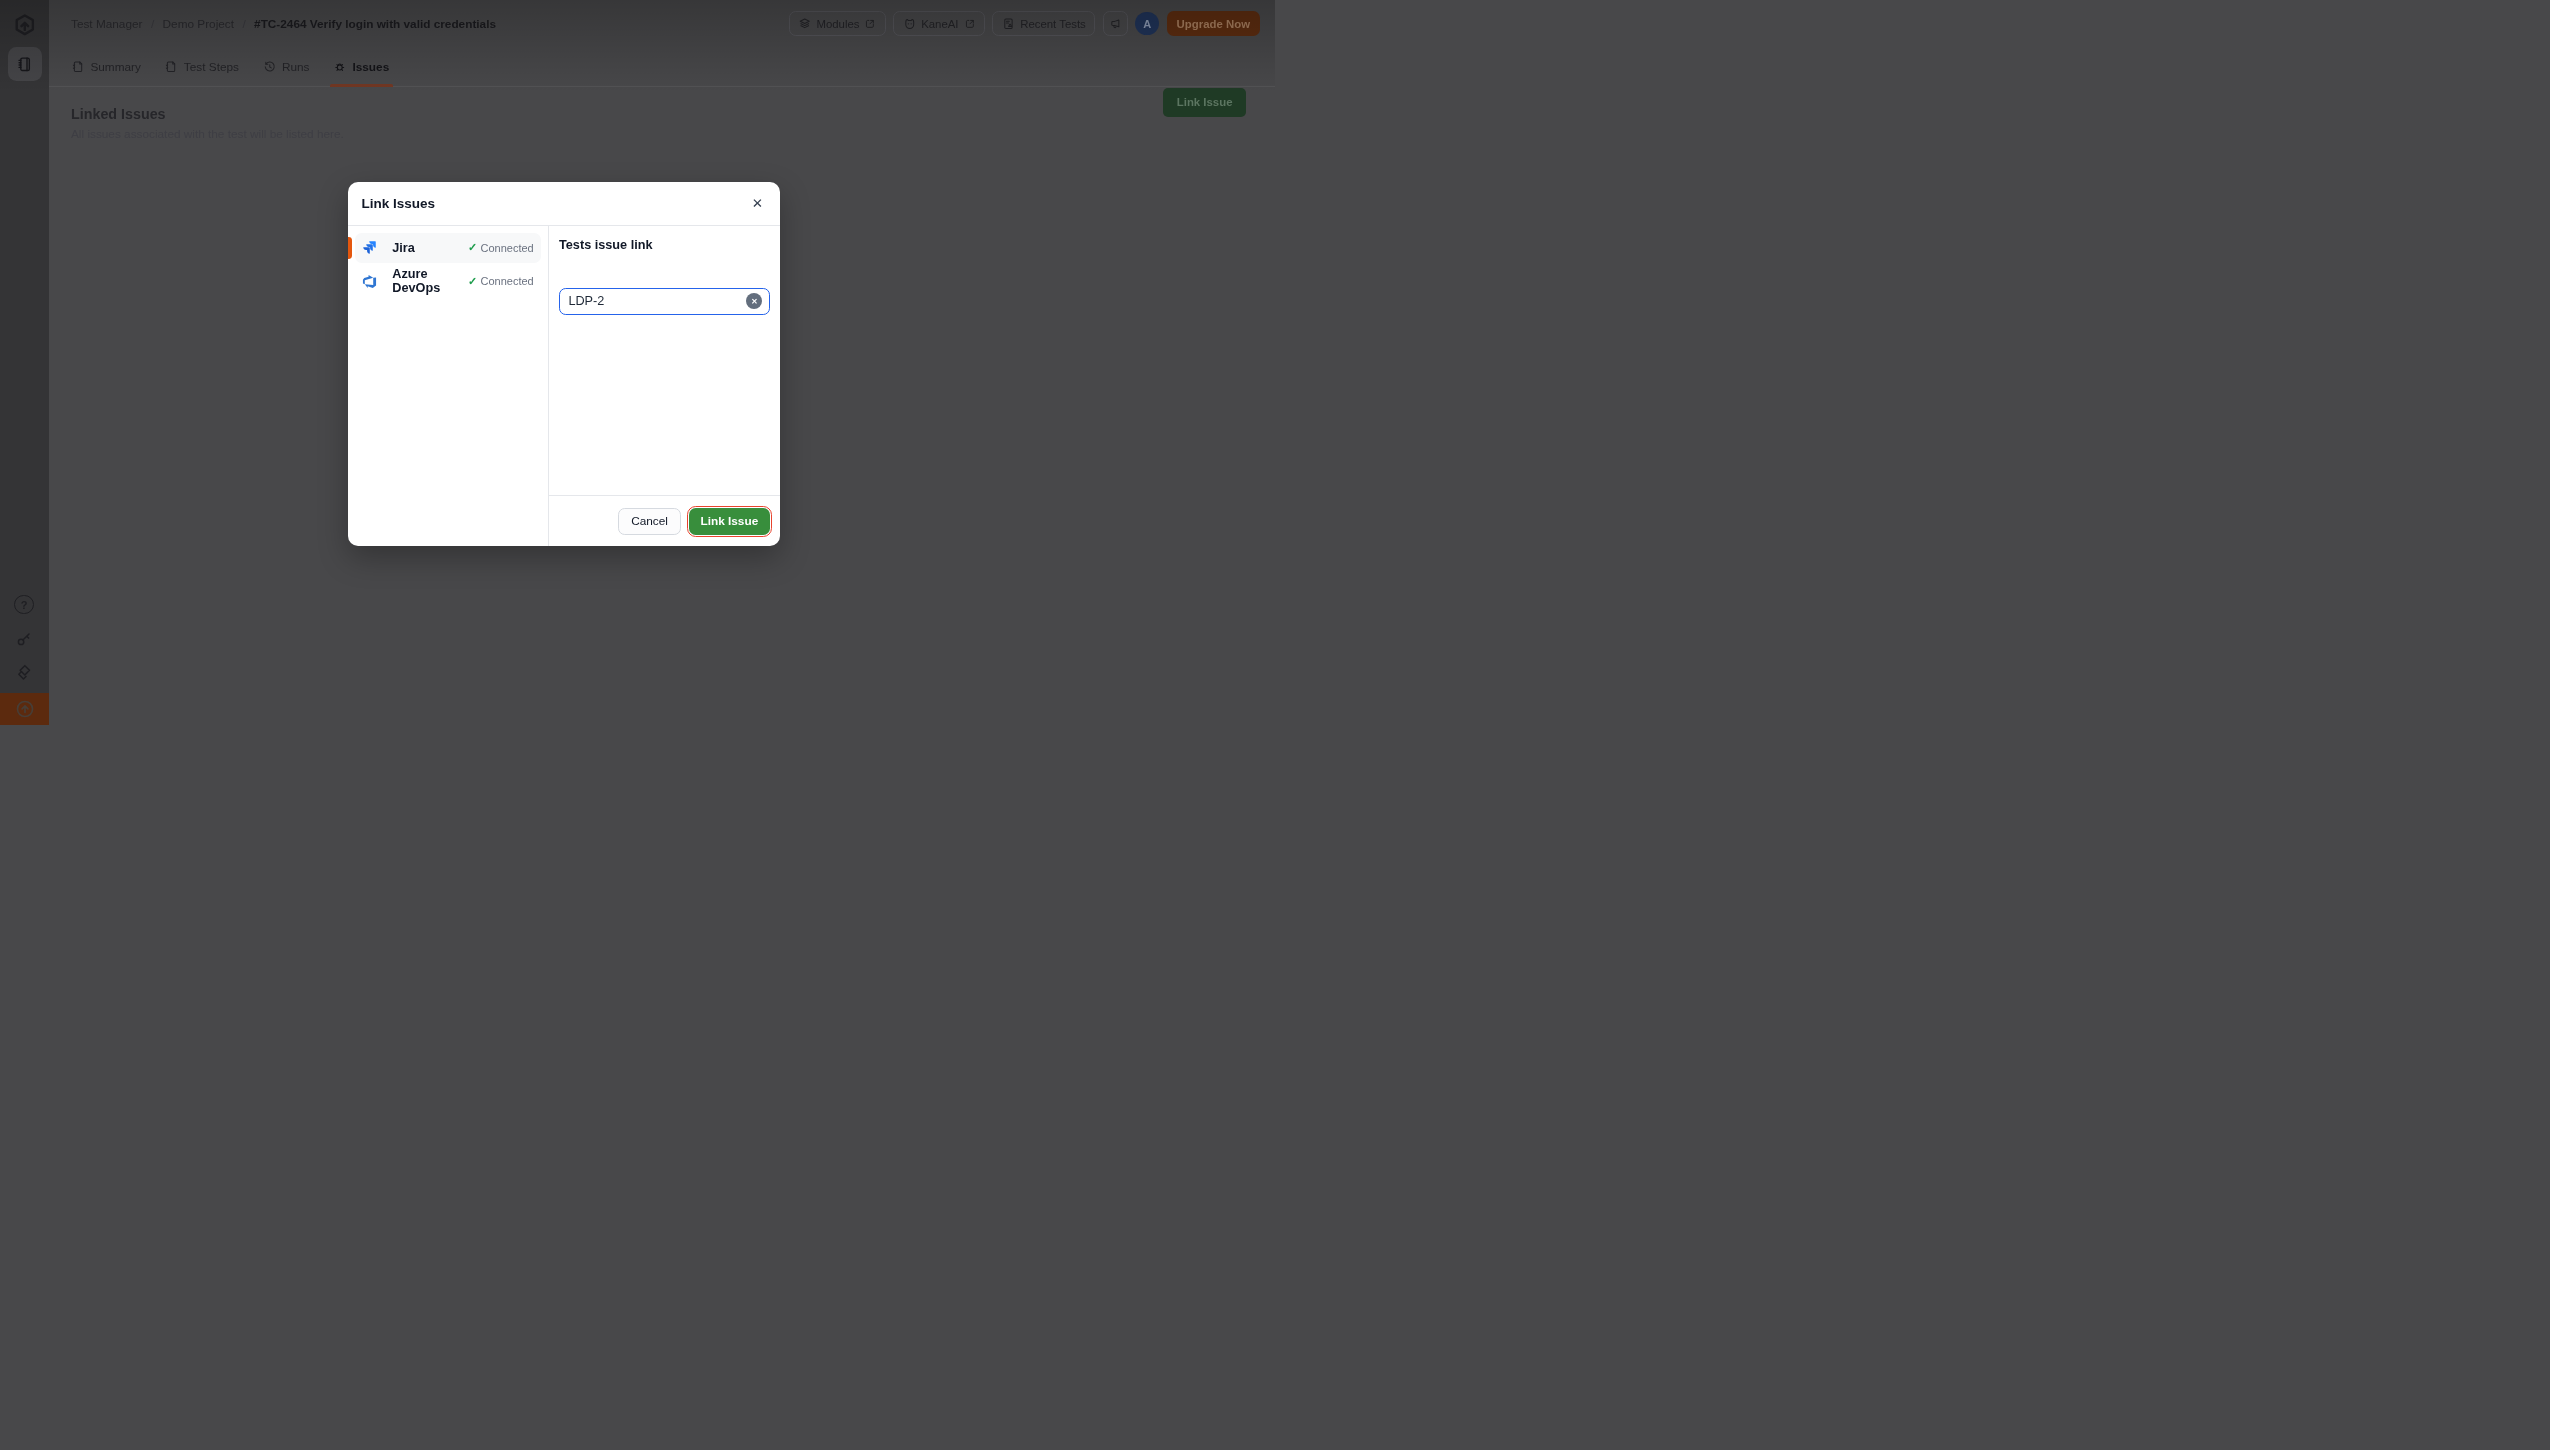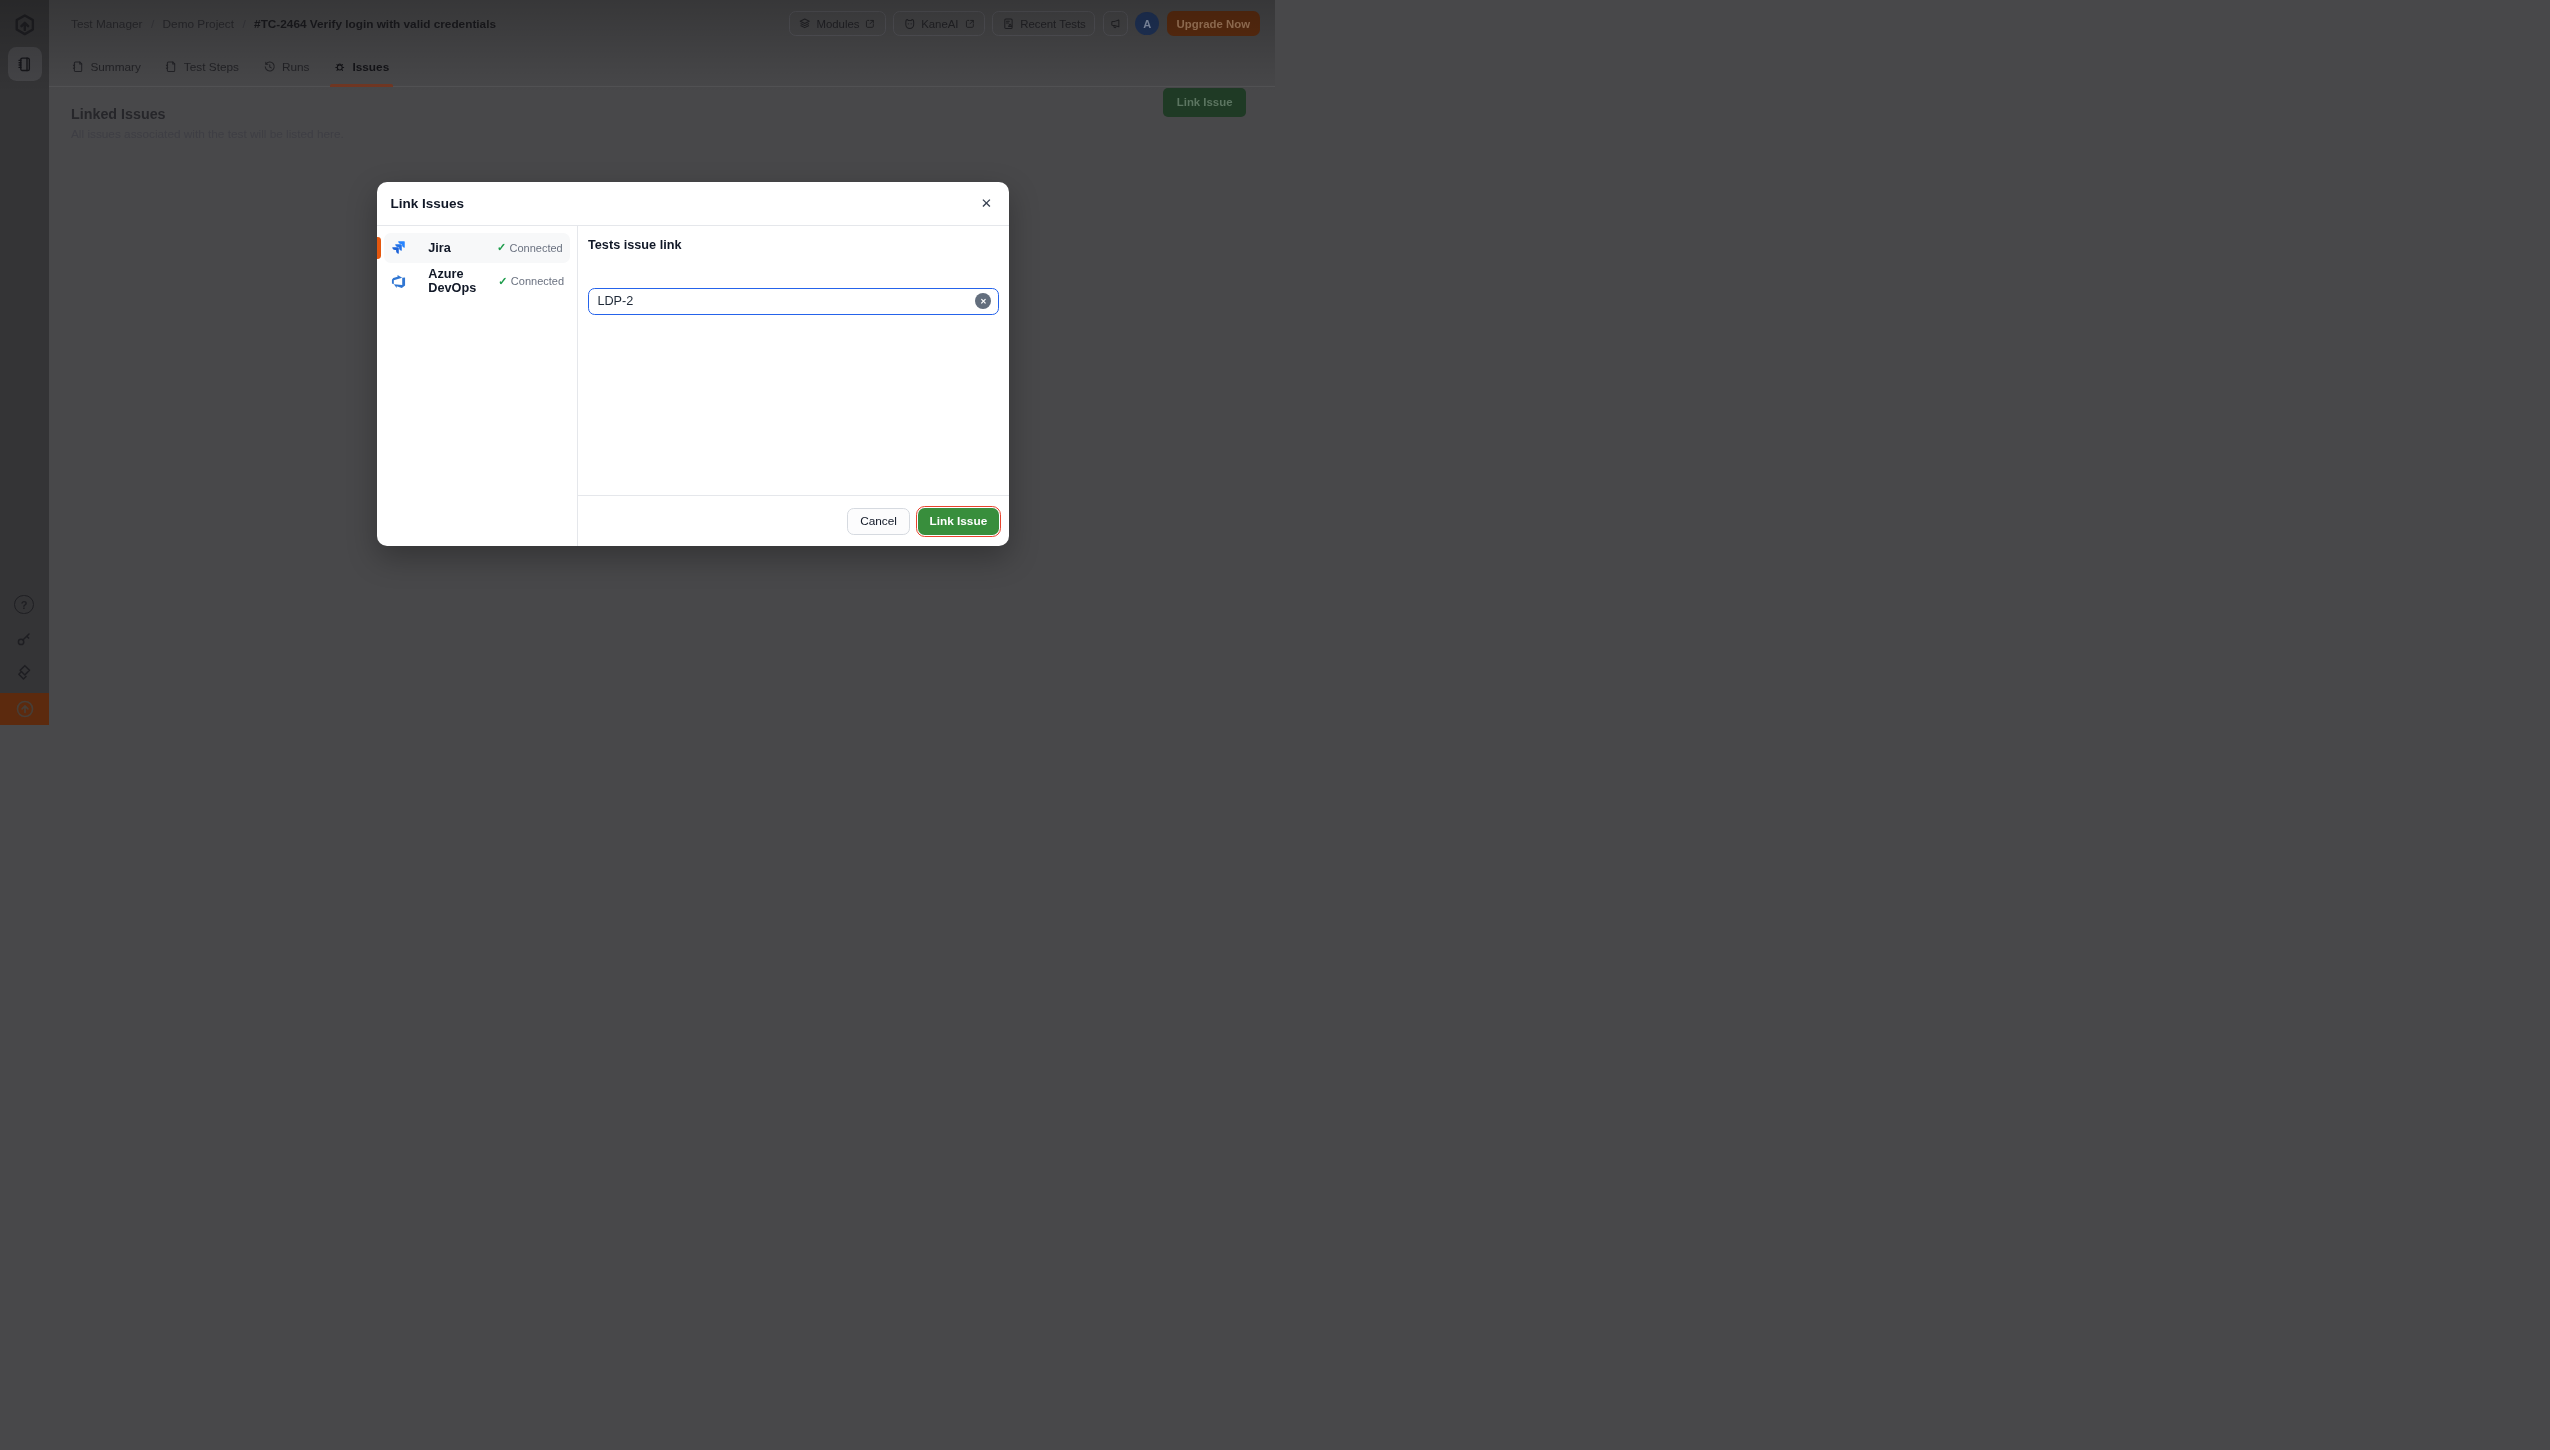--- a/index.html
+++ b/index.html
@@ -57,33 +57,33 @@
     height:2.5px; background:#713723; border-radius:1.7px 1.7px 0 0; }
 
   .content { position:relative; padding:18.6px 22px; }
   .page-title { font-size:14.3px; font-weight:700; color:#26262a; }
   .page-sub { margin-top:5px; font-size:11.8px; color:#3e3e44; }
   .page-link-btn { position:absolute; top:0.8px; right:29px; height:29px; padding:0 13.5px;
     border:none; border-radius:5px; background:#1f3a25; color:#5c7561;
     font-size:11.4px; font-weight:600; }
 
   
-  .modal { position:absolute; left:377px; top:182px; width:632px; height:364px; z-index:10;
+  .modal { position:absolute; left:348px; top:182px; width:432px; height:364px; z-index:10;
     background:#ffffff; border-radius:10px; box-shadow:0 11.8px 30px rgba(0,0,0,.28);
     display:flex; flex-direction:column; }
   .modal-header { height:44px; flex:0 0 44px; display:flex; align-items:center;
     justify-content:space-between; padding:0 13.5px; border-bottom:0.8px solid #e5e7eb; }
   .modal-title { font-size:13.5px; font-weight:700; color:#111827; }
   .modal-close { font-size:13.5px; color:#374151; font-weight:300; background:none; border:none;
     cursor:pointer; line-height:1; padding:1.7px 3.4px; }
   .modal-body { flex:1; display:flex; position:relative; min-height:0; }
   .active-indicator { position:absolute; left:0; top:11px; width:4.2px; height:22px;
     background:#e4570e; border-radius:0 3.4px 3.4px 0; }
   .providers { width:201px; flex:0 0 201px; border-right:0.8px solid #e5e7eb; padding:6.7px; }
-  .provider-row { height:30px; display:flex; align-items:center; gap:22px; padding:0 7.6px;
+  .provider-row { height:30px; display:flex; align-items:center; gap:15px; padding:0 7.6px;
     border-radius:6.7px; margin-bottom:3.4px; cursor:pointer; }
   .provider-row.selected { background:#f7f8f9; }
   .provider-name { font-size:12.7px; font-weight:600; color:#111827; }
   .provider-status { margin-left:auto; display:flex; align-items:center; gap:3.4px;
     font-size:11px; color:#6b7280; }
   .check { color:#1f9d4d; font-weight:700; font-size:11px; }
 
   .right-col { flex:1; display:flex; flex-direction:column; min-width:0; }
   .panel-form { flex:1; padding:11.8px 10px; }
   .field-label { font-size:12.7px; font-weight:700; color:#111827; margin-bottom:6.7px; }

